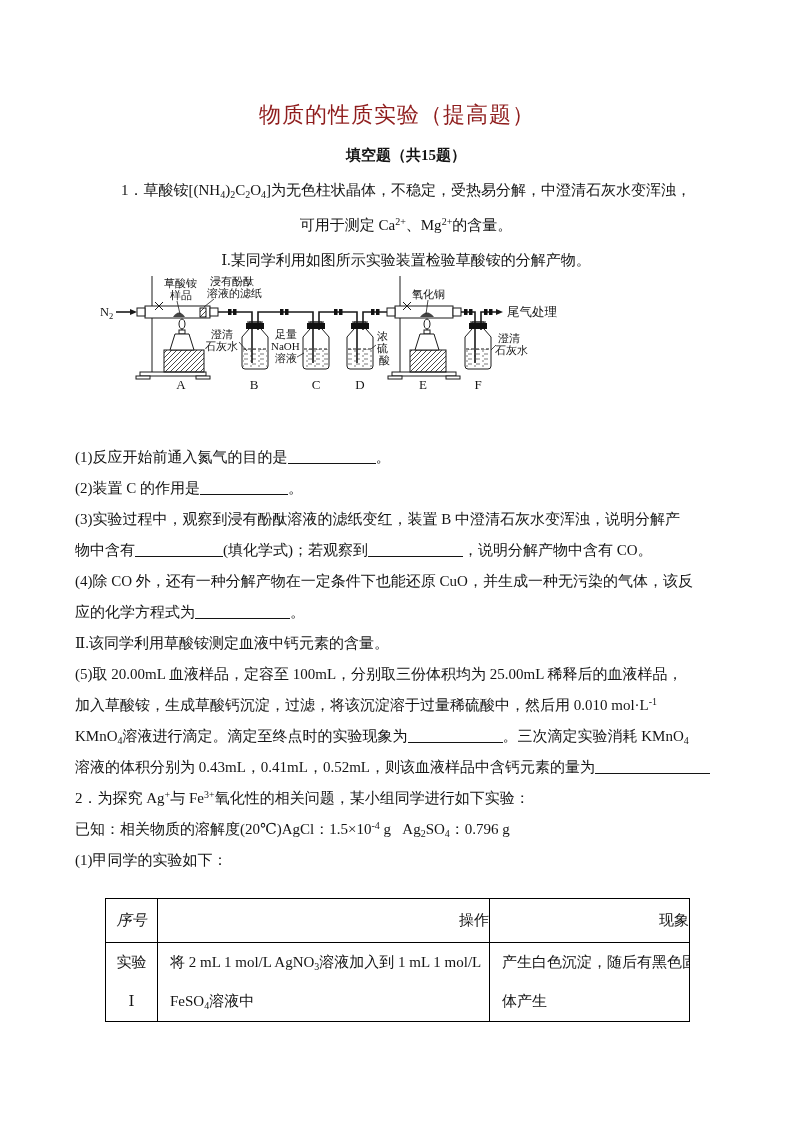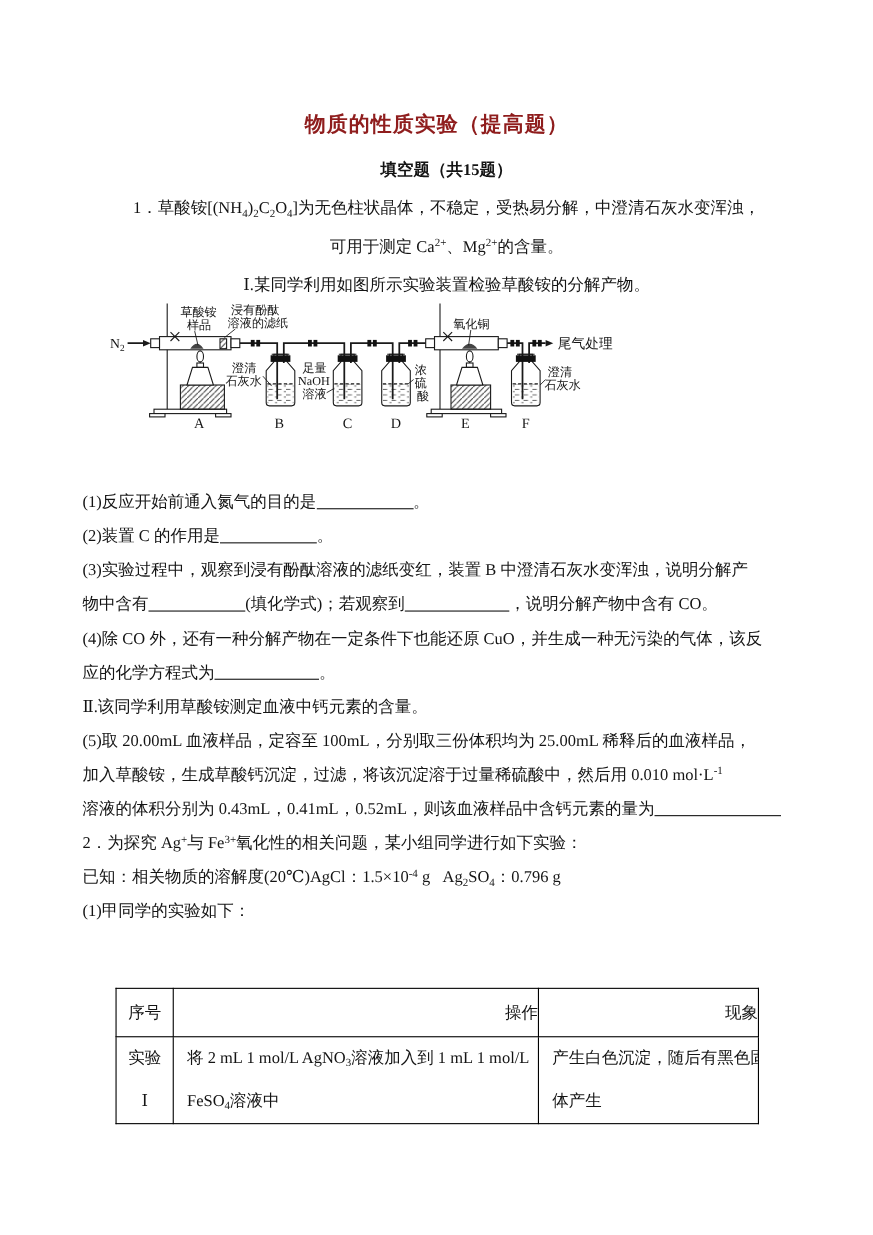--- a/index.html
+++ b/index.html
@@ -2,21 +2,21 @@
 <html><head>
 <meta charset="utf-8">
 <style>
   html,body{margin:0;padding:0;background:#ffffff;}
   .page{
     position:relative;width:794px;height:1123px;background:#ffffff;
     font-family:"Liberation Serif","DejaVu Serif",serif;color:#141414;overflow:hidden;
   }
   .title{
     position:absolute;top:100px;left:0;width:100%;margin:0;text-align:center;
-    font-size:19px;font-weight:bold;color:#8f1d1d;letter-spacing:1px;
+    font-size:22px;font-weight:normal;color:#8f1d1d;letter-spacing:1px;
   }
   #lines-before{position:absolute;top:138px;left:75px;width:662px;text-align:center;}
   #lines-before .line{height:35px;line-height:35px;}
   #lines-after{position:absolute;top:442px;left:75px;width:662px;}
   #lines-after .line{height:31px;line-height:31px;}
   .line{font-size:15px;white-space:nowrap;}
   .line.bold{font-weight:bold;}
   sub{font-size:10px;vertical-align:-3px;line-height:0;}
   sup{font-size:10px;vertical-align:5px;line-height:0;}
   .blank{display:inline-block;border-bottom:1px solid #141414;height:15px;vertical-align:-2px;}
@@ -24,21 +24,21 @@
   .diagram svg{display:block;}
   .diagram text{font-family:"Liberation Serif","DejaVu Serif",serif;fill:#141414;font-size:11px;}
   .diagram text.big{font-size:12.5px;}
   .diagram text.dletter{font-size:13px;}
   table.exp{
     position:absolute;top:898px;left:105px;width:584px;
     border-collapse:collapse;table-layout:fixed;font-size:15px;color:#141414;
   }
   table.exp th,table.exp td{border:1.5px solid #000;font-weight:normal;overflow:hidden;}
   table.exp th{height:43px;text-align:right;padding:0 0 0 12px;}
-  table.exp th.first{text-align:center;padding:0;}
+  table.exp th.first{text-align:center;padding:0;font-style:italic;}
   table.exp td{padding:0 12px;vertical-align:middle;}
   table.exp td.cell-id{text-align:center;padding:0;margin-top:12px;}
   .cell-line{height:39px;line-height:39px;white-space:nowrap;}
 </style>
 </head>
 <body>
 
 <div class="page">
 
   <h1 class="title">物质的性质实验（提高题）</h1>
@@ -210,20 +210,21 @@
   <div id="lines-after">
       <div class="line"><span>(1)反应开始前通入氮气的目的是</span><span class="blank" style="width: 88px;"></span><span>。</span></div>
       <div class="line"><span>(2)装置 C 的作用是</span><span class="blank" style="width: 88px;"></span><span>。</span></div>
       <div class="line"><span>(3)实验过程中，观察到浸有酚酞溶液的滤纸变红，装置 B 中澄清石灰水变浑浊，说明分解产</span></div>
       <div class="line"><span>物中含有</span><span class="blank" style="width: 88px;"></span><span>(填化学式)；若观察到</span><span class="blank" style="width: 95px;"></span><span>，说明分解产物中含有 CO。</span></div>
       <div class="line"><span>(4)除 CO 外，还有一种分解产物在一定条件下也能还原 CuO，并生成一种无污染的气体，该反</span></div>
       <div class="line"><span>应的化学方程式为</span><span class="blank" style="width: 95px;"></span><span>。</span></div>
       <div class="line"><span>Ⅱ.该同学利用草酸铵测定血液中钙元素的含量。</span></div>
       <div class="line"><span>(5)取 20.00mL 血液样品，定容至 100mL，分别取三份体积均为 25.00mL 稀释后的血液样品，</span></div>
       <div class="line"><span>加入草酸铵，生成草酸钙沉淀，过滤，将该沉淀溶于过量稀硫酸中，然后用 0.010 mol·L</span><sup>-1</sup></div>
+      <div class="line"><span>KMnO</span><sub>4</sub><span>溶液进行滴定。滴定至终点时的实验现象为</span><span class="blank" style="width: 95px;"></span><span>。三次滴定实验消耗 KMnO</span><sub>4</sub></div>
       <div class="line"><span>溶液的体积分别为 0.43mL，0.41mL，0.52mL，则该血液样品中含钙元素的量为</span><span class="blank" style="width: 115px;"></span></div>
       <div class="line"><span>2．为探究 Ag</span><sup>+</sup><span>与 Fe</span><sup>3+</sup><span>氧化性的相关问题，某小组同学进行如下实验：</span></div>
       <div class="line"><span>已知：相关物质的溶解度(20℃)AgCl：1.5×10</span><sup>-4</sup><span> g&nbsp;&nbsp;&nbsp;Ag</span><sub>2</sub><span>SO</span><sub>4</sub><span>：0.796 g</span></div>
       <div class="line"><span>(1)甲同学的实验如下：</span></div>
     </div>
 
   <table class="exp">
     <colgroup>
         <col style="width:52px">
         <col style="width:332px">

